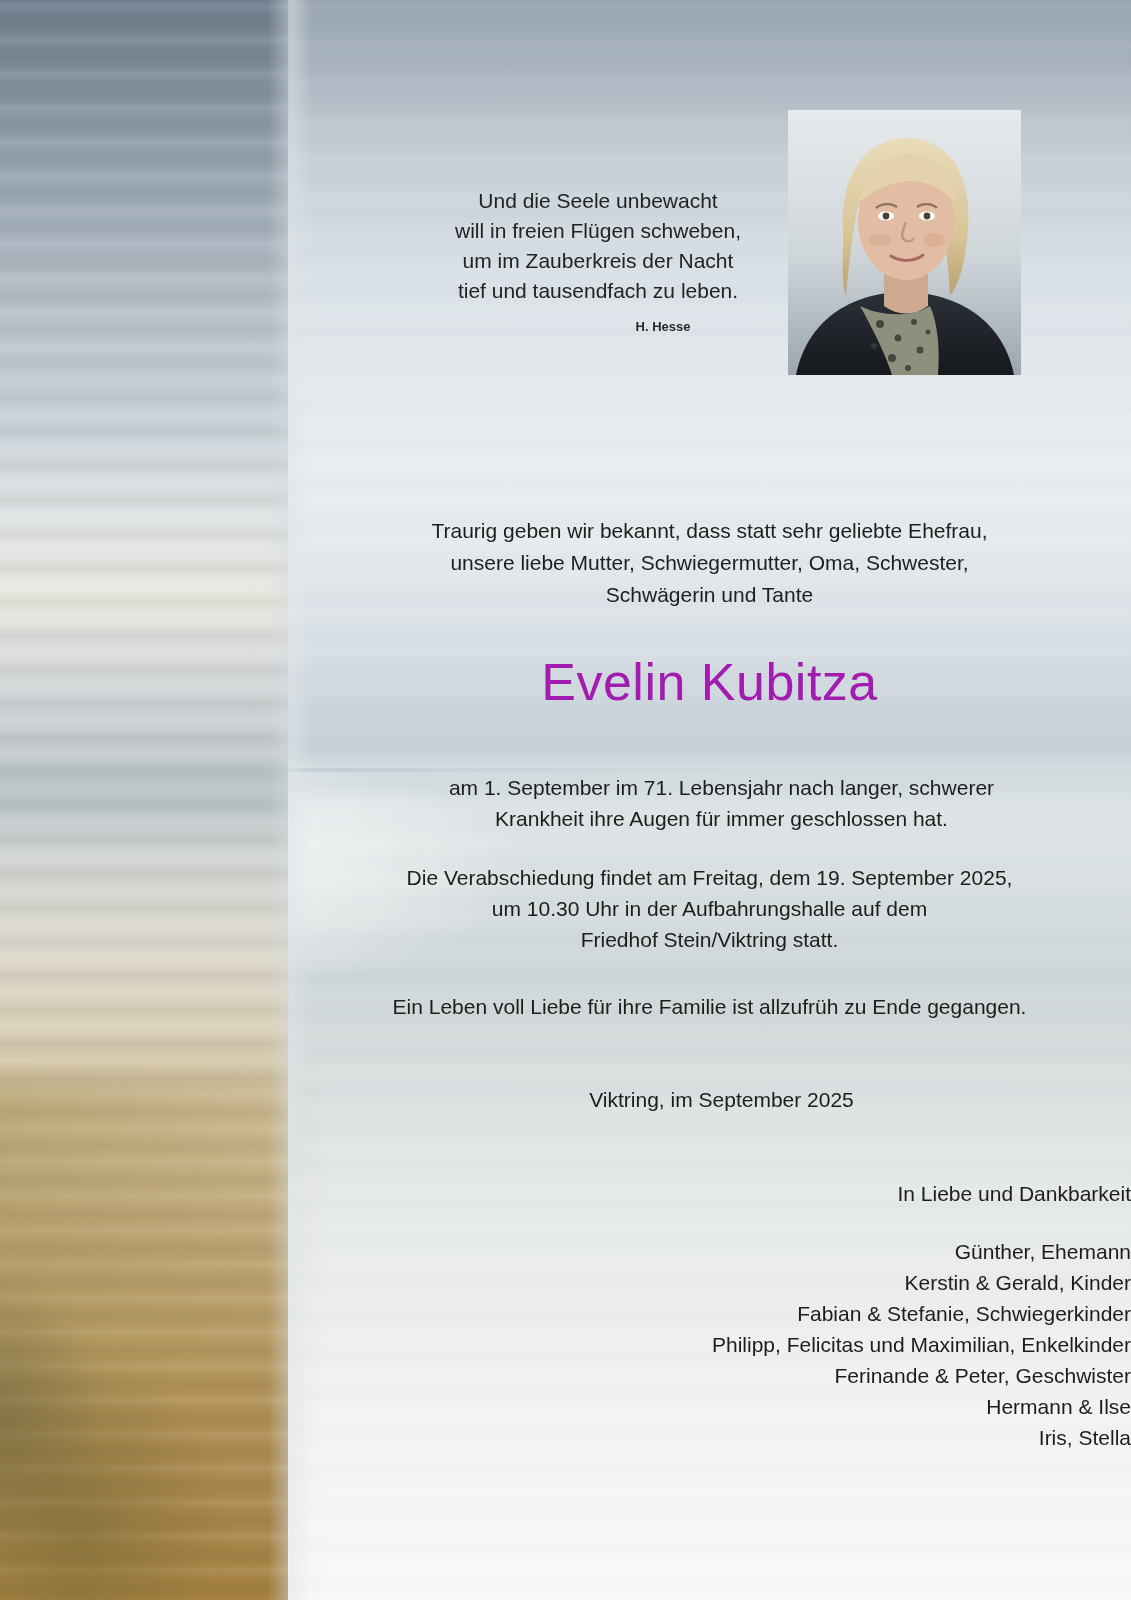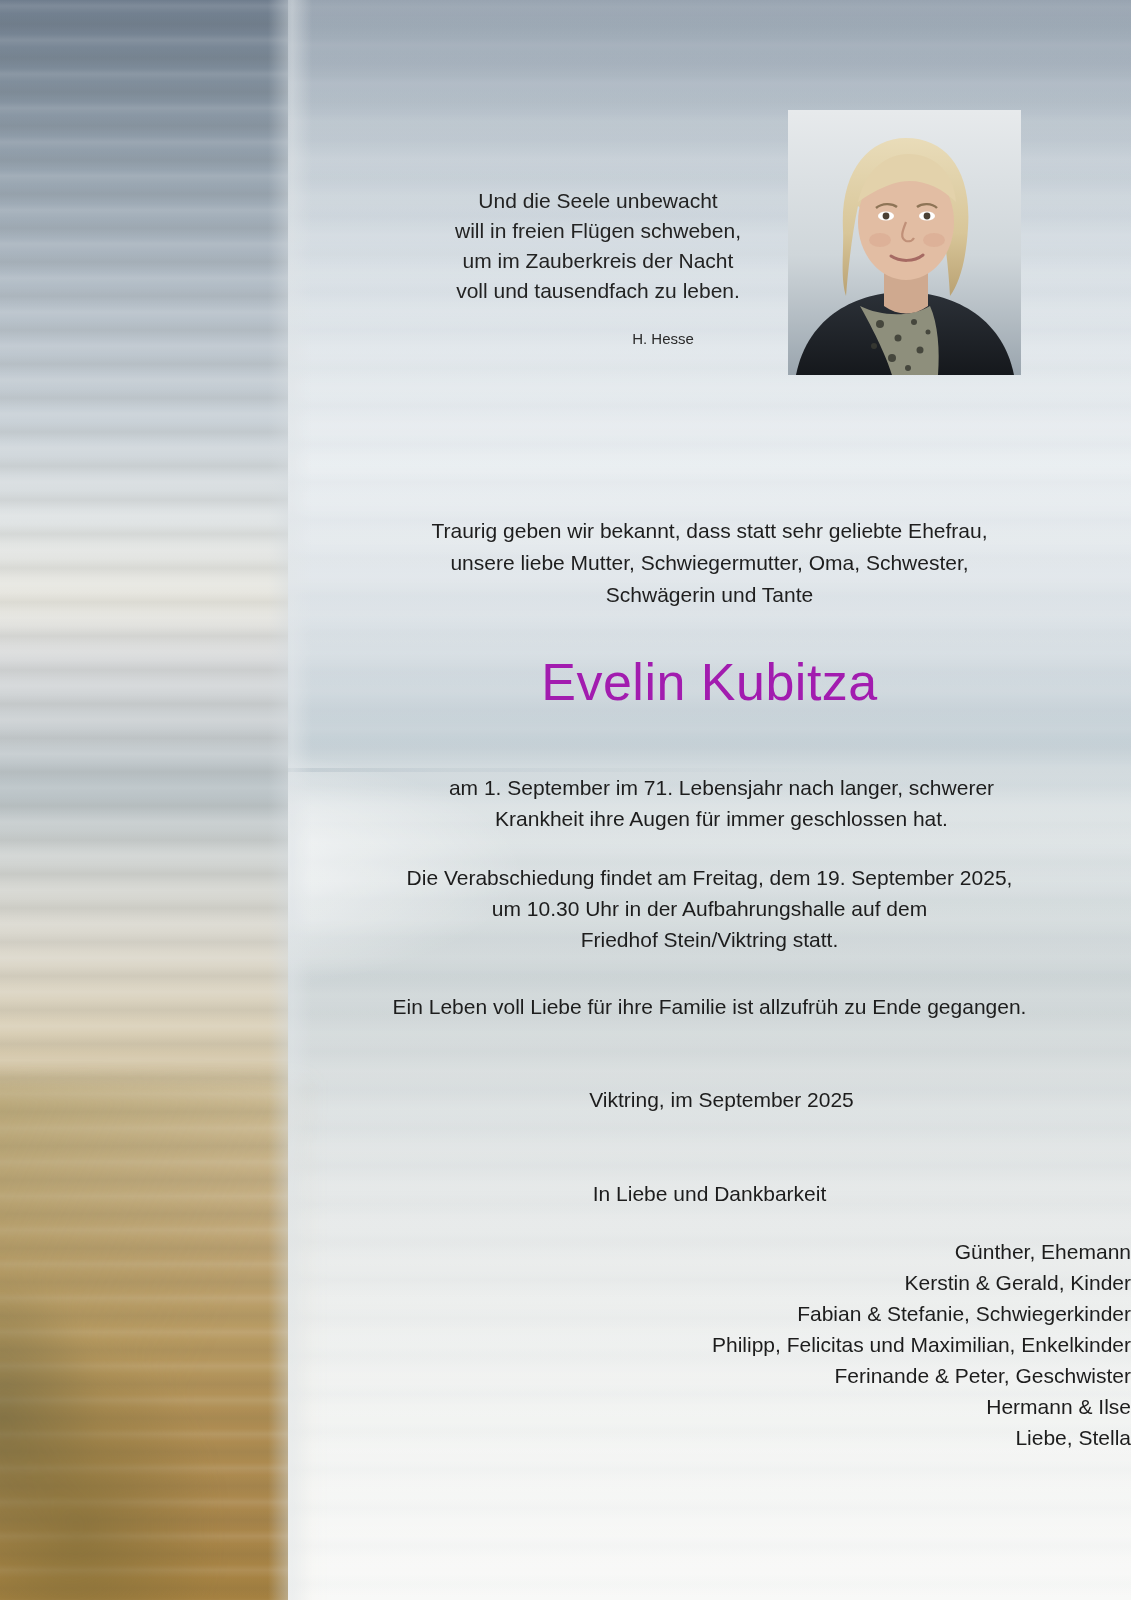--- a/index.html
+++ b/index.html
@@ -157,25 +157,26 @@
     left: 60px;
     top: 186px;
     width: 500px;
     text-align: center;
     font-size: 21px;
     line-height: 30px;
     color: #232323;
   }
   .poem-line { white-space: nowrap; }
   .poem-author {
-    margin-top: 18px;
-    font-size: 15px;
+    margin-top: 6px;
+    font-size: 13px;
     color: #2a2a2a;
     text-align: center;
     padding-left: 130px;
+    font-weight: bold;
   }
 
   .portrait {
     position: absolute;
     left: 500px;
     top: 110px;
     width: 233px;
     height: 265px;
     overflow: hidden;
     background: #2d3540;
@@ -211,21 +212,21 @@
     width: 843px;
     text-align: center;
     font-size: 21px;
     line-height: 31px;
     color: #1d1d1d;
   }
   .b1 { top: 772px; padding-left: 12px; }
   .b2 { top: 862px; }
   .b3 { top: 991px; }
   .b4 { top: 1084px; padding-left: 12px; }
-  .b5 { top: 1178px; }
+  .b5 { top: 1178px; text-align: right; }
 
   .family {
     position: absolute;
     left: 0;
     top: 1236px;
     width: 843px;
     text-align: right;
     font-size: 21px;
     line-height: 31px;
     color: #1d1d1d;
@@ -248,21 +249,21 @@
   </div>
   <div class="bg-seam"></div>
   <div class="bg-wash"></div>
 
   <div class="content">
 
     <div class="poem">
       <div class="poem-line">Und die Seele unbewacht</div>
       <div class="poem-line">will in freien Flügen schweben,</div>
       <div class="poem-line">um im Zauberkreis der Nacht</div>
-      <div class="poem-line">voll und tausendfach zu leben.</div>
+      <div class="poem-line">tief und tausendfach zu leben.</div>
       <div class="poem-author">H. Hesse</div>
     </div>
 
     <div class="portrait">
       <svg width="233" height="265" viewBox="0 0 233 265" xmlns="http://www.w3.org/2000/svg">
         <defs>
           <linearGradient id="bgp" x1="0" y1="0" x2="0" y2="1">
             <stop offset="0%" stop-color="#e7eaec"></stop>
             <stop offset="55%" stop-color="#cfd6da"></stop>
             <stop offset="100%" stop-color="#9aa5ae"></stop>
@@ -341,17 +342,17 @@
 
     <div class="block b5">In Liebe und Dankbarkeit</div>
 
     <div class="family">
       <div>Günther, Ehemann</div>
       <div>Kerstin &amp; Gerald, Kinder</div>
       <div>Fabian &amp; Stefanie, Schwiegerkinder</div>
       <div>Philipp, Felicitas und Maximilian, Enkelkinder</div>
       <div>Ferinande &amp; Peter, Geschwister</div>
       <div>Hermann &amp; Ilse</div>
-      <div>Liebe, Stella</div>
+      <div>Iris, Stella</div>
     </div>
 
   </div>
 </div>
 
 </body></html>

